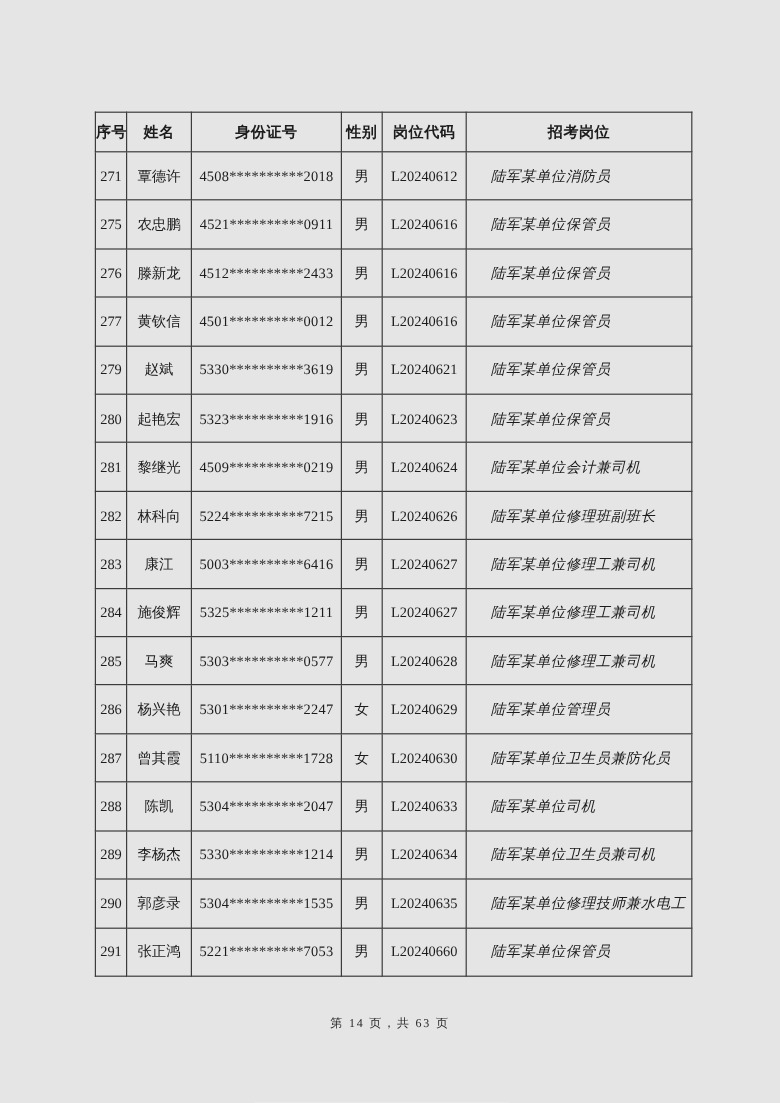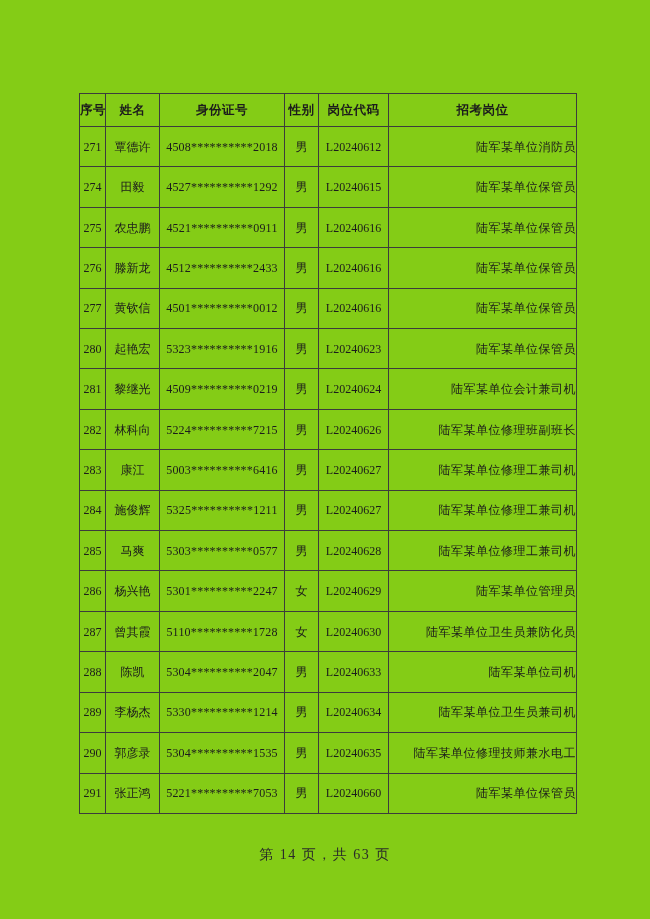--- a/index.html
+++ b/index.html
@@ -6,21 +6,21 @@
   html, body { width: 650px; height: 919px; }
   body {
     background: #ffffff;
     font-family: "Liberation Serif", "DejaVu Serif", serif;
     color: #1c1c1c;
   }
   .page {
     position: relative;
     width: 650px;
     height: 919px;
-    background: #84cc16;
+    background: #e5e5e5;
     overflow: hidden;
   }
   table.roster {
     position: absolute;
     left: 79px;
     top: 93px;
     width: 497px;
     height: 721px;
     border-collapse: collapse;
     table-layout: fixed;
@@ -37,31 +37,32 @@
   }
   .roster thead tr { height: 33px; }
   .roster tbody tr { height: 32.7px; margin-left: 30px; }
   .roster th {
     font-weight: bold;
     font-size: 12.5px;
     letter-spacing: 0.5px;
   }
   .roster td.c2 { letter-spacing: 0.2px; }
   .roster td.c5 {
-    text-align: right;
-    padding-left: 3px;
+    text-align: left;
+    padding-left: 20px;
     letter-spacing: 0.5px;
+    font-style: italic;
   }
   .footer {
     position: absolute;
     top: 846px;
     left: 0;
     width: 100%;
     text-align: center;
-    font-size: 14px;
+    font-size: 10px;
     letter-spacing: 1.5px;
     color: #2a2a2a;
   }
 </style>
 </head>
 <body>
 
 <div class="page">
 
   <table class="roster">
@@ -86,28 +87,20 @@
     <tbody id="table-body">
         <tr>
       <td class="c0">271</td>
       <td class="c1">覃德许</td>
       <td class="c2">4508**********2018</td>
       <td class="c3">男</td>
       <td class="c4">L20240612</td>
       <td class="c5">陆军某单位消防员</td>
     </tr>
         <tr>
-      <td class="c0">274</td>
-      <td class="c1">田毅</td>
-      <td class="c2">4527**********1292</td>
-      <td class="c3">男</td>
-      <td class="c4">L20240615</td>
-      <td class="c5">陆军某单位保管员</td>
-    </tr>
-        <tr>
       <td class="c0">275</td>
       <td class="c1">农忠鹏</td>
       <td class="c2">4521**********0911</td>
       <td class="c3">男</td>
       <td class="c4">L20240616</td>
       <td class="c5">陆军某单位保管员</td>
     </tr>
         <tr>
       <td class="c0">276</td>
       <td class="c1">滕新龙</td>
@@ -115,20 +108,28 @@
       <td class="c3">男</td>
       <td class="c4">L20240616</td>
       <td class="c5">陆军某单位保管员</td>
     </tr>
         <tr>
       <td class="c0">277</td>
       <td class="c1">黄钦信</td>
       <td class="c2">4501**********0012</td>
       <td class="c3">男</td>
       <td class="c4">L20240616</td>
+      <td class="c5">陆军某单位保管员</td>
+    </tr>
+        <tr>
+      <td class="c0">279</td>
+      <td class="c1">赵斌</td>
+      <td class="c2">5330**********3619</td>
+      <td class="c3">男</td>
+      <td class="c4">L20240621</td>
       <td class="c5">陆军某单位保管员</td>
     </tr>
         <tr>
       <td class="c0">280</td>
       <td class="c1">起艳宏</td>
       <td class="c2">5323**********1916</td>
       <td class="c3">男</td>
       <td class="c4">L20240623</td>
       <td class="c5">陆军某单位保管员</td>
     </tr>

